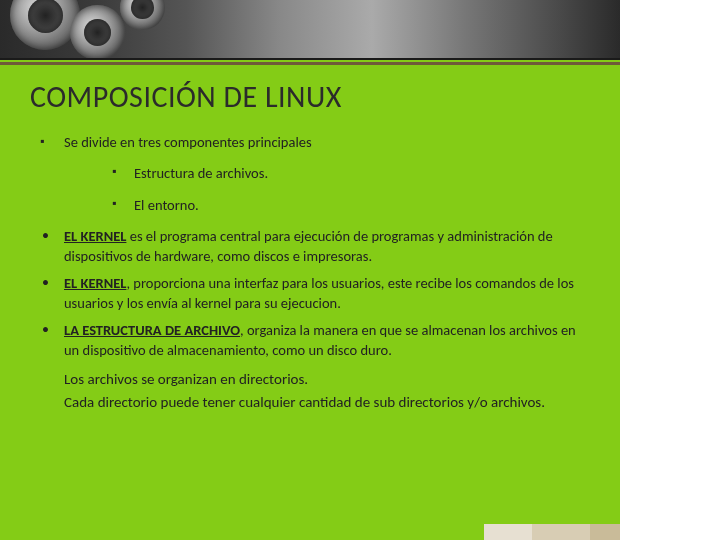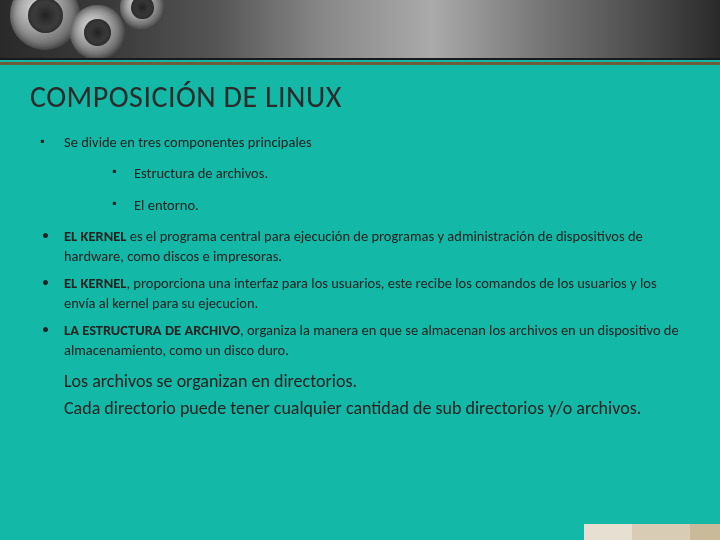--- a/index.html
+++ b/index.html
@@ -1,17 +1,17 @@
 <!DOCTYPE html>
 <html><head>
 <meta charset="utf-8">
 <style>
   * { margin: 0; padding: 0; box-sizing: border-box; }
   html, body { width: 720px; height: 540px; font-family: Calibri, "Segoe UI", Arial, sans-serif; background: #fff; overflow: hidden; }
-  .slide { width: 720px; height: 540px; position: relative; background: #14b8a6; }
+  .slide { width: 620px; height: 540px; position: relative; background: #84cc16; }
   .banner {
     width: 100%;
     height: 60px;
     background: linear-gradient(90deg, #2a2a2a 0%, #3a3a3a 15%, #555 30%, #888 45%, #aaa 60%, #777 75%, #4a4a4a 90%, #2a2a2a 100%);
     position: relative;
     overflow: hidden;
     border-bottom: 2px solid #1a1a1a;
   }
   .gear {
     position: absolute;
@@ -39,23 +39,23 @@
     letter-spacing: 0.5px;
     margin-bottom: 18px;
   }
   ul.lvl1 { list-style: none; padding-left: 10px; }
   ul.lvl1 > li { position: relative; padding-left: 24px; color: #222; font-size: 14.5px; line-height: 1.35; margin-bottom: 8px; }
   ul.lvl1 > li.sq::before { content: "▪"; position: absolute; left: 0; top: 0; color: #222; font-size: 12px; }
   ul.lvl1 > li.dot::before { content: "•"; position: absolute; left: 2px; top: 0; color: #222; font-size: 14px; }
   ul.lvl2 { list-style: none; padding-left: 48px; margin-top: 10px; }
   ul.lvl2 > li { position: relative; padding-left: 22px; color: #222; font-size: 14.5px; line-height: 1.4; margin-bottom: 12px; }
   ul.lvl2 > li::before { content: "▪"; position: absolute; left: 0; top: 0; color: #222; font-size: 12px; }
-  .para-indent { padding-left: 34px; font-size: 18px; color: #222; line-height: 1.35; margin-top: 3px; }
+  .para-indent { padding-left: 34px; font-size: 15px; color: #222; line-height: 1.35; margin-top: 3px; }
   .b { font-weight: 700; }
-  .u { }
+  .u { text-decoration: underline; }
   .footer-blocks { position: absolute; right: 0; bottom: 0; display: flex; }
   .fb { height: 16px; }
   .fb1 { width: 48px; background: #e7e0d2; }
   .fb2 { width: 58px; background: #d8cdb4; }
   .fb3 { width: 30px; background: #c9bb99; }
 </style>
 </head>
 <body>
 
 <div class="slide">

